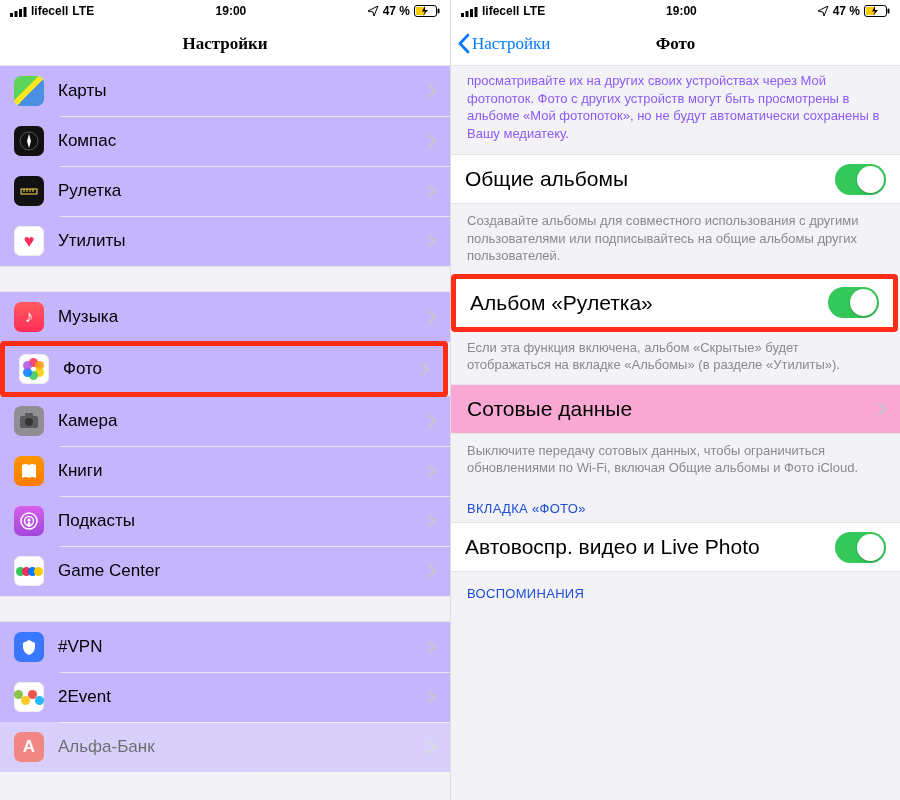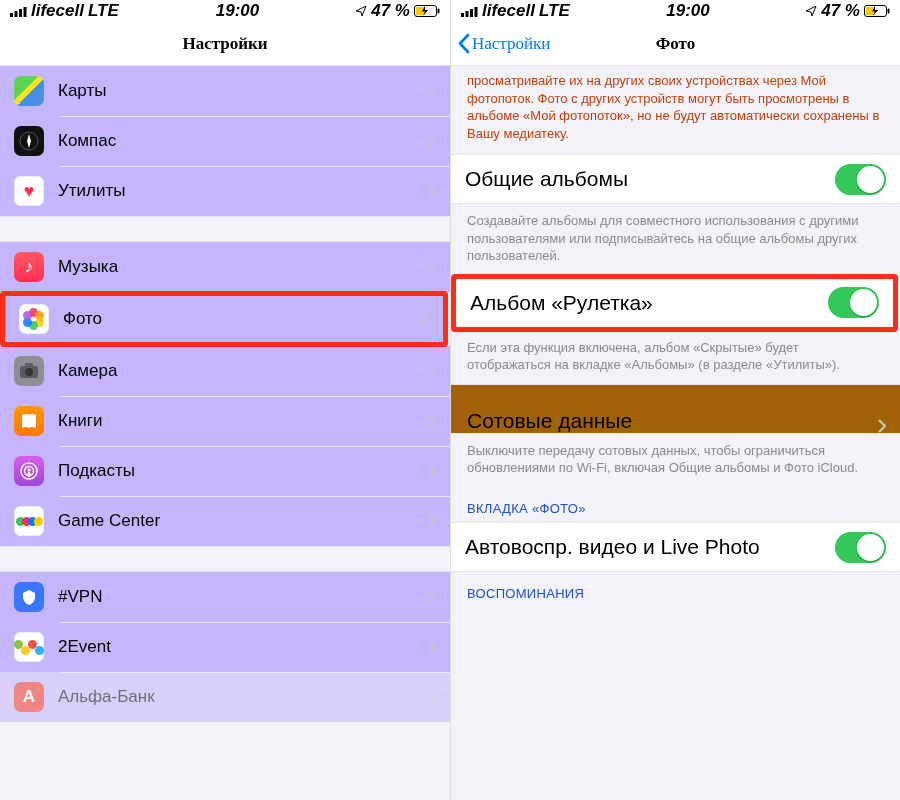--- a/index.html
+++ b/index.html
@@ -1,21 +1,21 @@
 <!DOCTYPE html>
 <html><head>
 <meta charset="utf-8">
 <style>
   * { margin:0; padding:0; box-sizing:border-box; -webkit-font-smoothing:antialiased; }
   body { font-family: -apple-system, "Helvetica Neue", Arial, sans-serif; background:#fff; width:900px; height:800px; overflow:hidden; display:flex; }
   .screen { width:450px; height:800px; background:#f2f2f7; display:flex; flex-direction:column; position:relative; }
   .screen + .screen { border-left:1px solid #ddd; }
 
   
-  .status-bar { height:22px; background:#fff; display:flex; align-items:center; justify-content:space-between; padding:0 10px; font-size:17px; font-weight:600;font-style:italic; }
+  .status-bar { height:22px; background:#fff; display:flex; align-items:center; justify-content:space-between; padding:0 10px; font-size:12px; font-weight:600; }
   .status-left, .status-right { display:flex; align-items:center; gap:4px; }
   .status-center { font-weight:600; }
   .status-bar svg { display:block; }
 
   
   .nav-bar { height:44px; background:#fff; border-bottom:1px solid #e5e5ea; display:flex; align-items:center; position:relative;font-family:Liberation Serif, serif; }
   .nav-title { position:absolute; left:0; right:0; text-align:center; font-size:17px; font-weight:600; pointer-events:none; }
   .nav-back { display:flex; align-items:center; color:#007aff; font-size:17px; padding-left:6px; gap:2px; }
   .nav-back svg { width:13px; height:21px; }
 
@@ -41,24 +41,24 @@
 
   
   .footer-text { font-size:13px; color:#8a8a8e; padding:8px 16px 10px 16px; line-height:1.35; }
   .header-text { font-size:13px; color:#1d4ed8; padding:14px 16px 6px 16px; text-transform:uppercase; letter-spacing:0.3px; }
 
   .toggle-cell { background:#fff; min-height:48px; display:flex; align-items:center; padding:0 14px; justify-content:space-between; }
   .toggle-label { font-size:21px; color:#000; flex:1; }
   .switch { width:51px; height:31px; border-radius:16px; background:#34c759; position:relative; flex:0 0 51px; }
   .switch::after { content:""; position:absolute; width:27px; height:27px; border-radius:50%; background:#fff; top:2px; right:2px; box-shadow:0 1px 2px rgba(0,0,0,.25); }
 
-  .disclosure-cell { background:#a16207; min-height:48px; display:flex; align-items:flex-end; padding-left:16px; }
+  .disclosure-cell { background:#f9a8d4; min-height:48px; display:flex; align-items:center; padding-left:16px; }
   .disclosure-cell .chevron { margin-left:auto; }
 
-  .truncated-top { padding:6px 16px 12px 16px; font-size:13px; color:#c2410c; line-height:1.35; background:#f2f2f7; }
+  .truncated-top { padding:6px 16px 12px 16px; font-size:13px; color:#8b5cf6; line-height:1.35; background:#f2f2f7; }
 
   
   .ic-maps{background:linear-gradient(135deg,#5dd35a 0%,#5dd35a 40%,#f8e71c 40%,#f8e71c 55%,#4a90e2 55%);}
   .ic-compass{background:#111;}
   .ic-measure{background:#111;}
   .ic-health{background:#fff;box-shadow:inset 0 0 0 1px #eee;}
   .ic-music{background:linear-gradient(#ff5a60,#ff2d55);}
   .ic-photos{background:#fff;box-shadow:inset 0 0 0 1px #eee;}
   .ic-camera{background:#8e8e93;}
   .ic-books{background:linear-gradient(#ff9500,#ff7a00);}
@@ -133,20 +133,37 @@
             </svg>
           </div>
         <div class="cell-label">Компас</div>
         <div class="chevron">
             <svg viewBox="0 0 8 14">
               <path d="M1 1 L7 7 L1 13" fill="none" stroke="#c7c7cc" stroke-width="2"></path>
             </svg>
           </div>
       </div>
       <div class="cell">
+        <div class="app-icon ic-measure">
+            <svg width="22" height="22">
+              <rect x="3" y="9" width="16" height="5" fill="none" stroke="#ffdd55" stroke-width="1"></rect>
+              <line x1="6" y1="9" x2="6" y2="12" stroke="#ffdd55"></line>
+              <line x1="9" y1="9" x2="9" y2="12" stroke="#ffdd55"></line>
+              <line x1="12" y1="9" x2="12" y2="12" stroke="#ffdd55"></line>
+              <line x1="15" y1="9" x2="15" y2="12" stroke="#ffdd55"></line>
+            </svg>
+          </div>
+        <div class="cell-label">Рулетка</div>
+        <div class="chevron">
+            <svg viewBox="0 0 8 14">
+              <path d="M1 1 L7 7 L1 13" fill="none" stroke="#c7c7cc" stroke-width="2"></path>
+            </svg>
+          </div>
+      </div>
+      <div class="cell">
         <div class="app-icon ic-health">
             <span class="heart">♥</span>
           </div>
         <div class="cell-label">Утилиты</div>
         <div class="chevron">
             <svg viewBox="0 0 8 14">
               <path d="M1 1 L7 7 L1 13" fill="none" stroke="#c7c7cc" stroke-width="2"></path>
             </svg>
           </div>
       </div>

